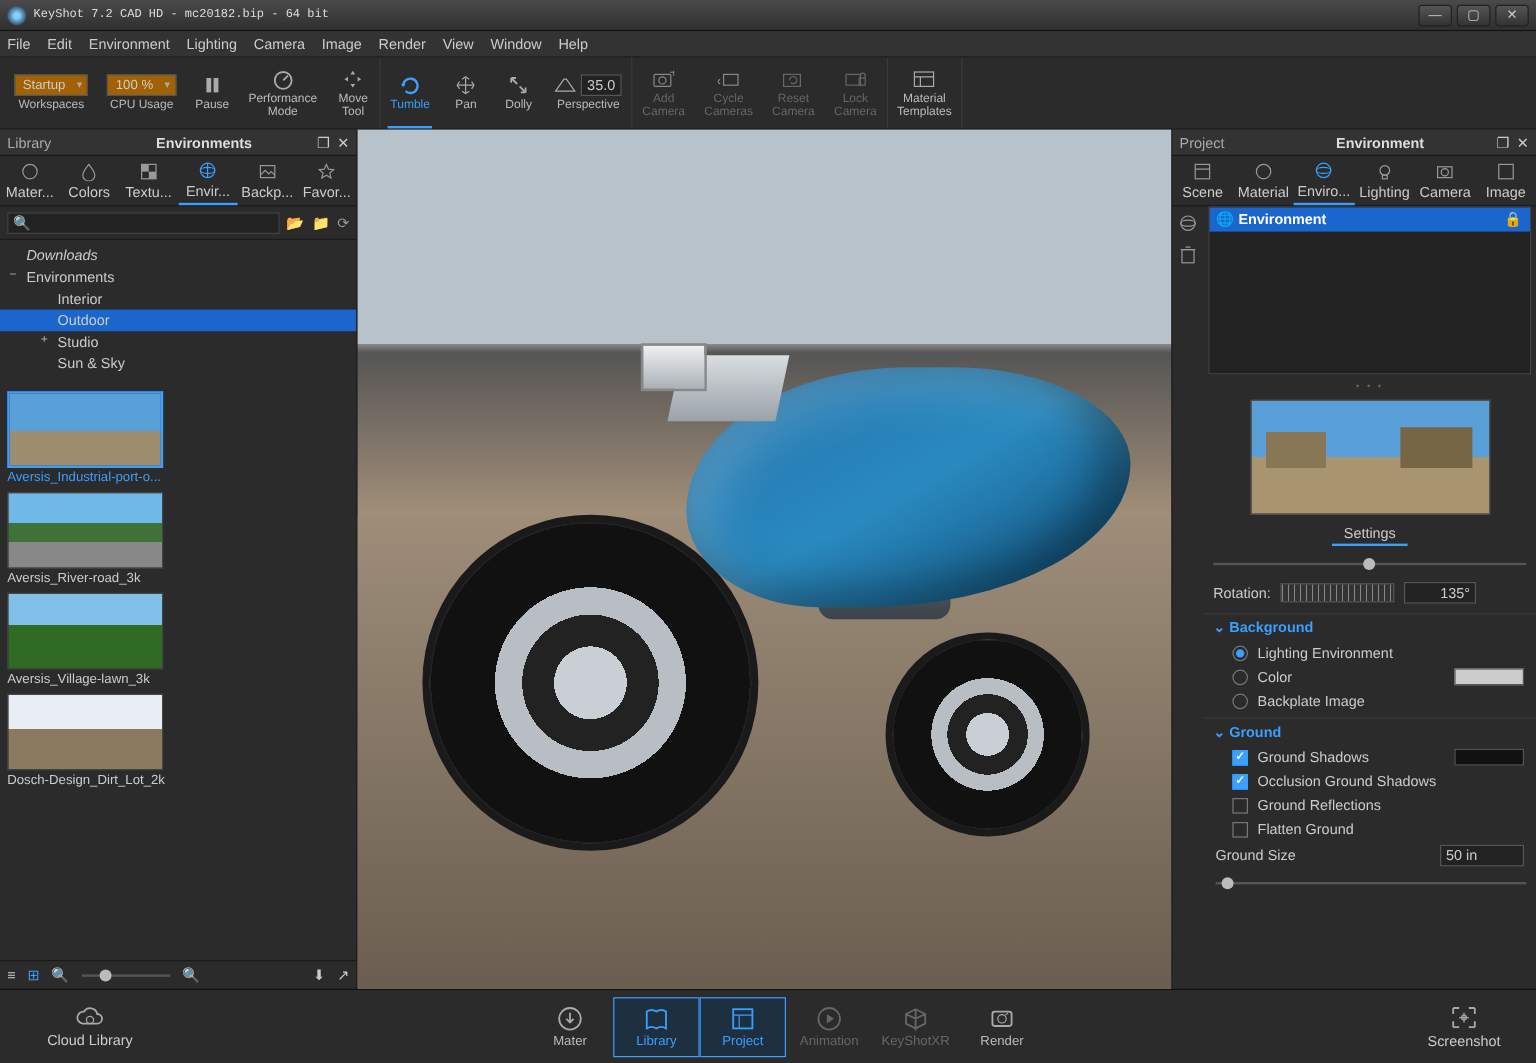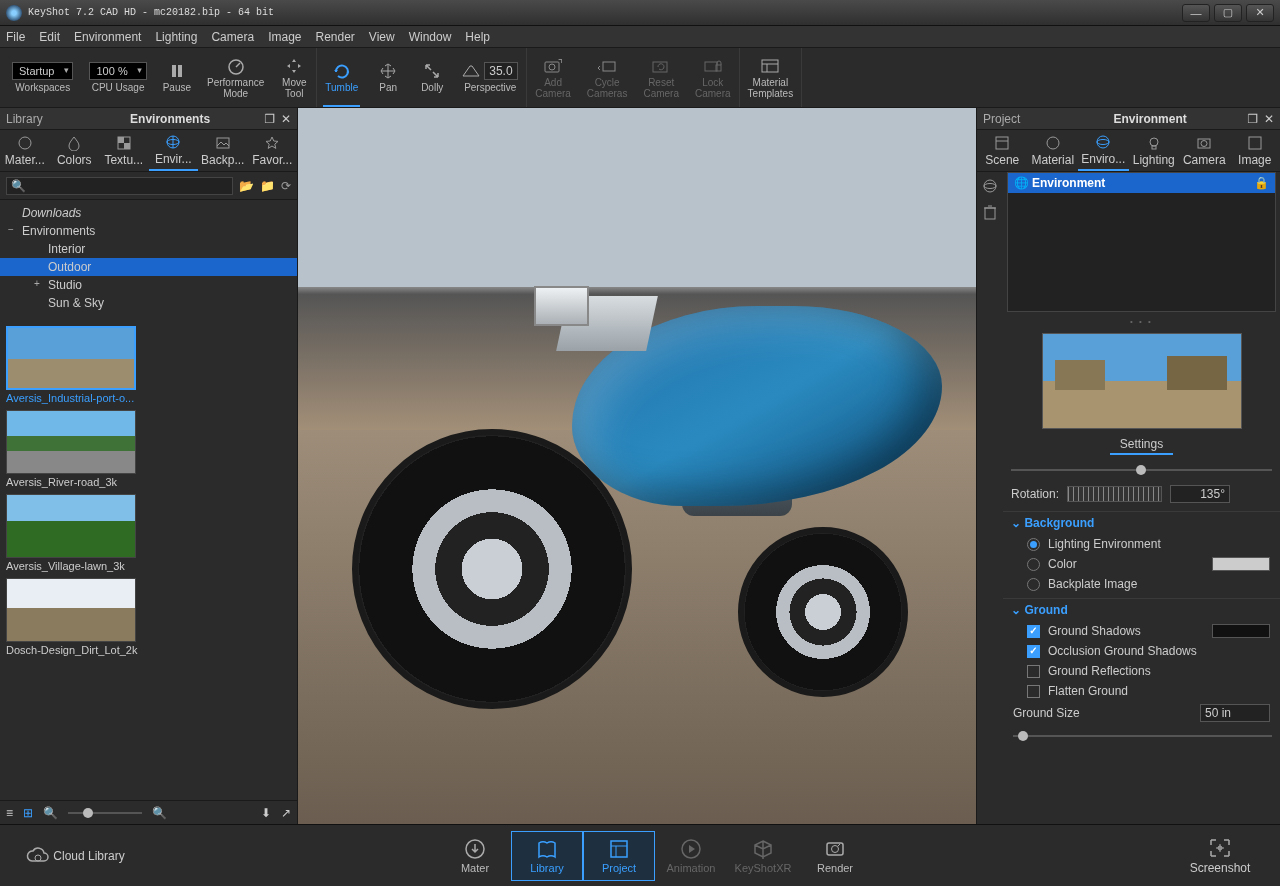--- a/index.html
+++ b/index.html
@@ -13,21 +13,21 @@
 .menubar span { color:#ccc; cursor:pointer; }
 .toolbar { height:60px; background:#2b2b2b; display:flex; align-items:center; border-bottom:1px solid #1a1a1a; padding:0 4px; }
 .tgroup { display:flex; height:100%; border-right:1px solid #3a3a3a; align-items:stretch; }
 .tbtn { display:flex; flex-direction:column; align-items:center; justify-content:center; padding:4px 8px; min-width:44px; cursor:pointer; gap:2px; position:relative; }
 .tbtn .ic { width:18px; height:18px; display:flex; align-items:center; justify-content:center; }
 .tbtn .lbl { font-size:10px; color:#bbb; line-height:11px; text-align:center; }
 .tbtn.active { color:#3a9fff; }
 .tbtn.active .lbl { color:#3a9fff; }
 .tbtn.active::after { content:""; position:absolute; bottom:0; left:6px; right:6px; height:2px; background:#3a9fff; }
 .tbtn.dim .lbl, .tbtn.dim .ic { color:#666; }
-.combo { background:#000000; border:1px solid #555; padding:2px 18px 2px 6px; color:#ccc; font-size:11px; position:relative; }
+.combo { background:#a16207; border:1px solid #555; padding:2px 18px 2px 6px; color:#ccc; font-size:11px; position:relative; }
 .combo::after { content:"▾"; position:absolute; right:4px; top:2px; font-size:9px; color:#aaa; }
 .mainrow { flex:1; display:flex; min-height:0; }
 .panel { background:#2b2b2b; display:flex; flex-direction:column; }
 .panel.left { width:298px; border-right:1px solid #1a1a1a; }
 .panel.right { width:304px; border-left:1px solid #1a1a1a; }
 .panelhead { height:22px; background:#333; display:flex; align-items:center; padding:0 6px; border-bottom:1px solid #1a1a1a; }
 .panelhead .l { flex:0 0 auto; width:70px; color:#aaa; }
 .panelhead .c { flex:1; text-align:center; font-weight:600; color:#ddd; }
 .panelhead .icons { display:flex; gap:6px; color:#aaa; }
 .tabstrip { height:42px; display:flex; border-bottom:1px solid #1a1a1a; }
@@ -83,21 +83,21 @@
 .section .shead::before { content:"⌄ "; color:#3a9fff; }
 .optrow { display:flex; align-items:center; padding:3px 10px 3px 24px; gap:8px; }
 .radio,.check { width:13px; height:13px; border:1px solid #777; flex:0 0 13px; display:flex; align-items:center; justify-content:center; }
 .radio { border-radius:50%; }
 .radio.on::after { content:""; width:7px; height:7px; background:#3a9fff; border-radius:50%; }
 .check.on { background:#3a9fff; border-color:#3a9fff; }
 .check.on::after { content:"✓"; color:#fff; font-size:10px; font-weight:bold; line-height:10px; }
 .swatch { width:58px; height:14px; background:#ccc; border:1px solid #555; margin-left:auto; }
 .swatch.dark { background:#111; }
 .bottombar { height:62px; background:#2b2b2b; border-top:1px solid #111; display:flex; align-items:center; }
-.bb-left { width:150px; display:flex; align-items:center; justify-content:center; gap:2px; cursor:pointer; }
+.bb-left { width:150px; display:flex; flex-direction:column; align-items:center; justify-content:center; gap:2px; cursor:pointer; }
 .bb-center { flex:1; display:flex; justify-content:center; gap:0; }
 .bbtn { width:72px; display:flex; flex-direction:column; align-items:center; justify-content:center; gap:2px; cursor:pointer; padding:6px 0; }
 .bbtn .ic { width:22px; height:22px; }
 .bbtn .lbl { font-size:11px; color:#bbb; }
 .bbtn.blue .lbl { color:#3a9fff; }
 .bbtn.blue { border:1px solid #3a9fff; background:#1e3040; }
 .bbtn.dim .lbl { color:#666; }
 .bb-right { width:120px; display:flex; flex-direction:column; align-items:center; justify-content:center; gap:2px; cursor:pointer; }
 svg { display:block; }
 .sidecol { width:26px; display:flex; flex-direction:column; align-items:center; gap:10px; padding-top:6px; color:#999; }

